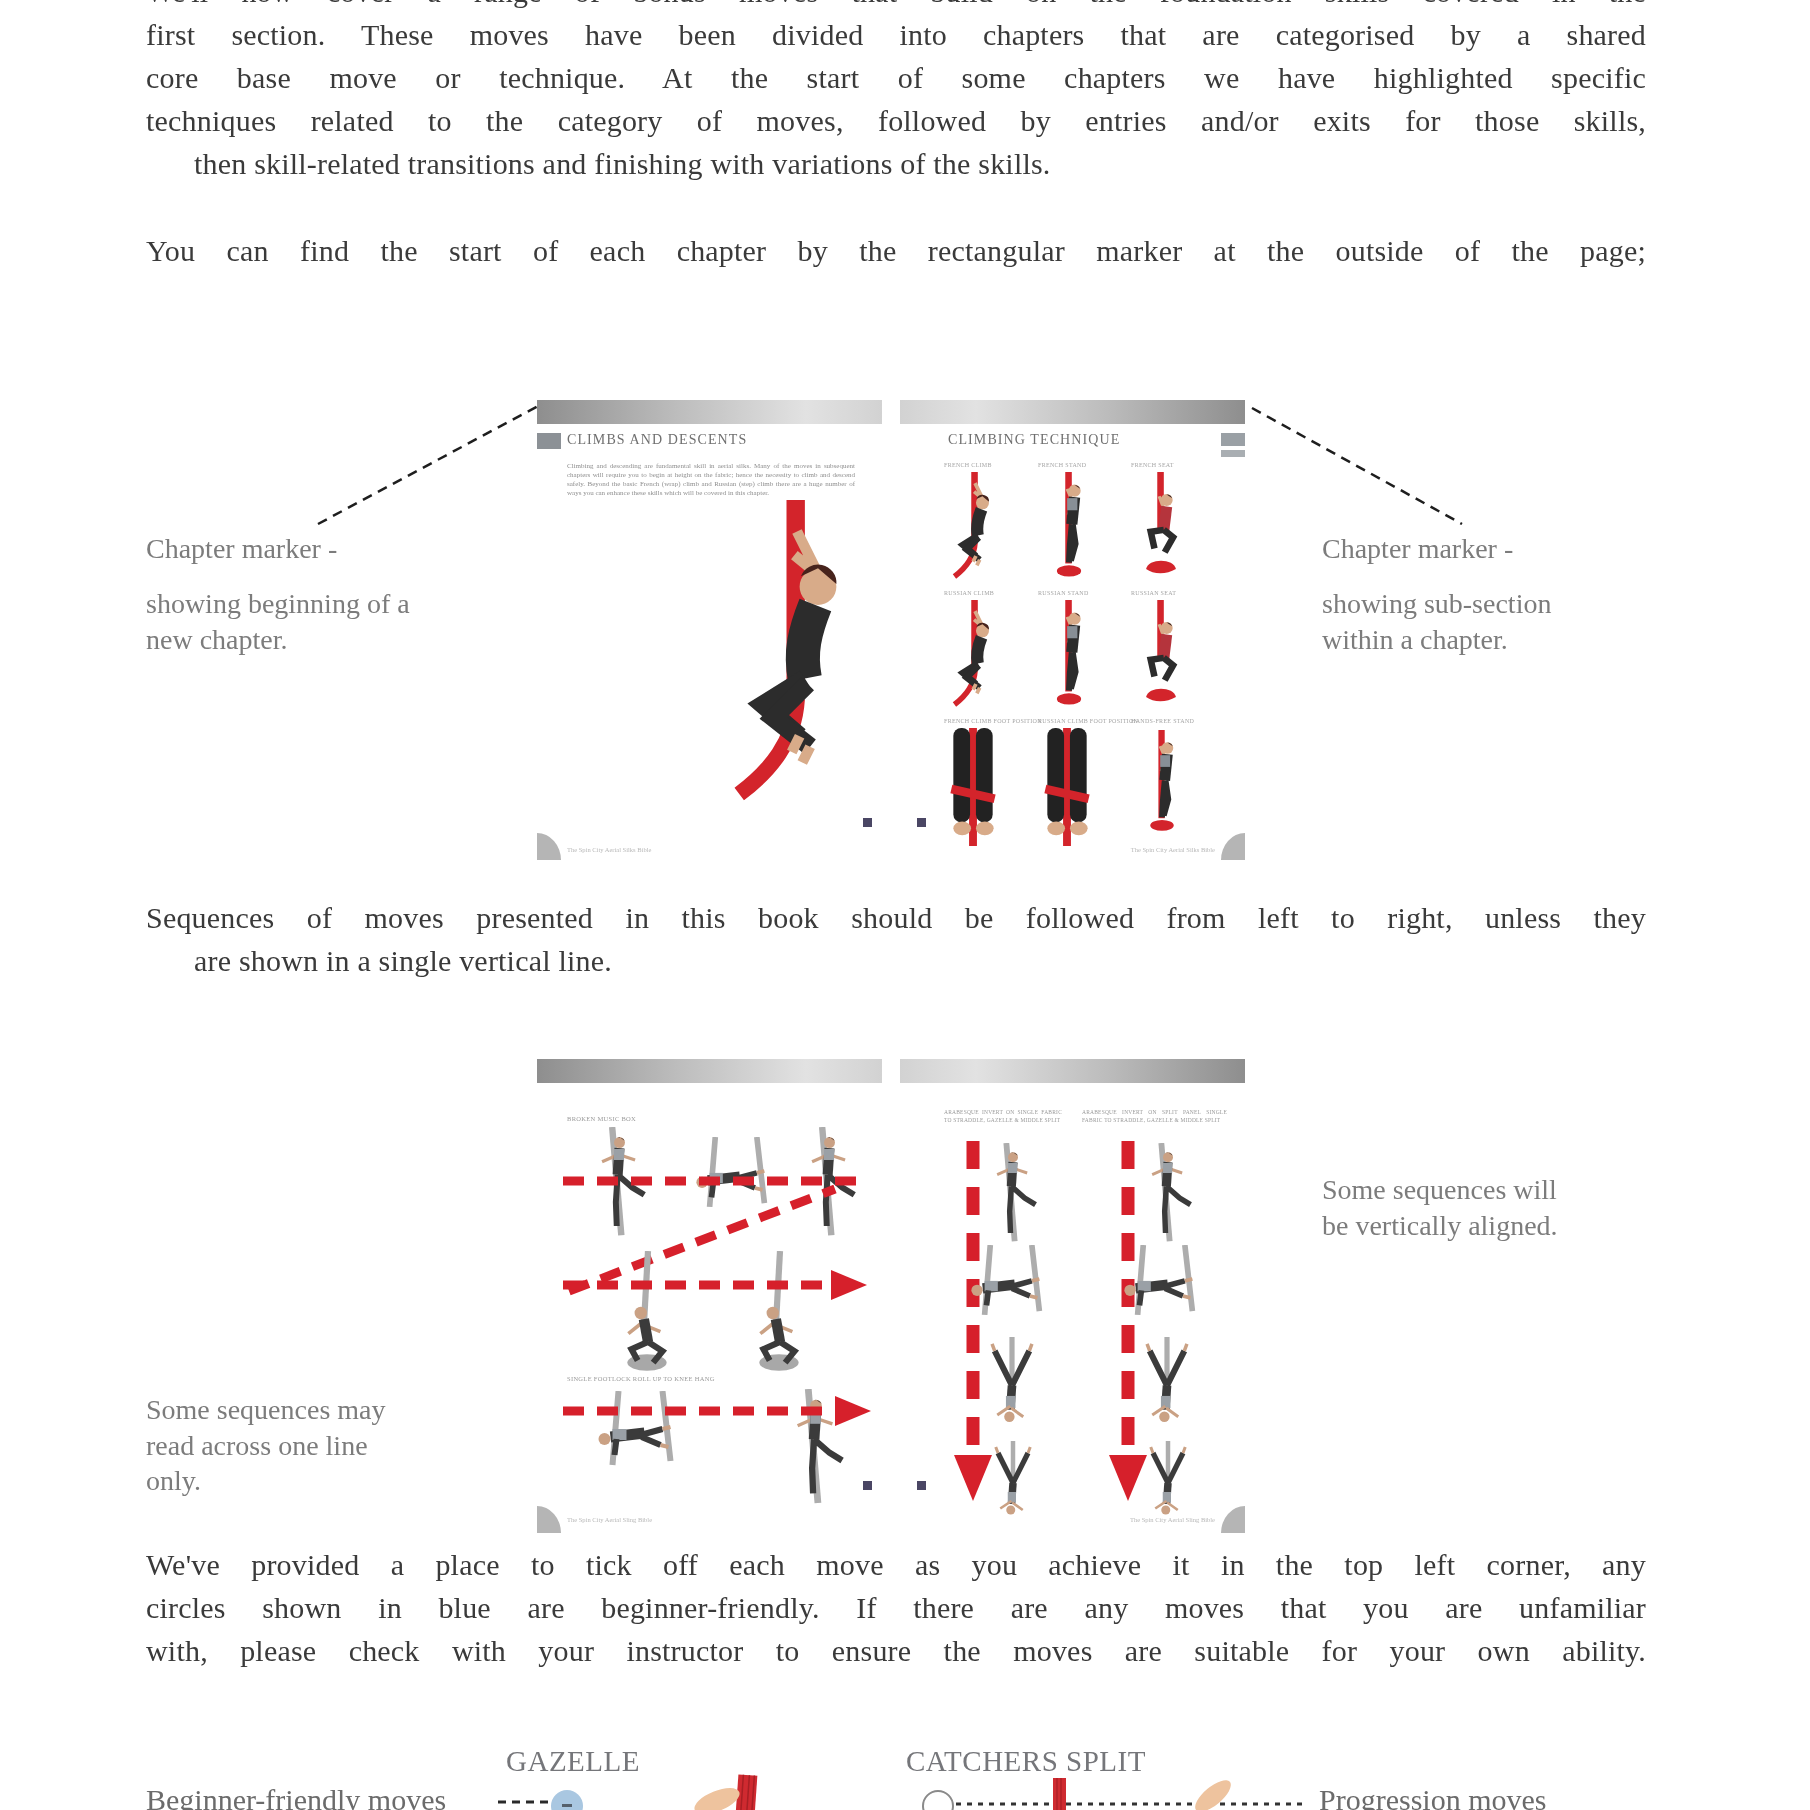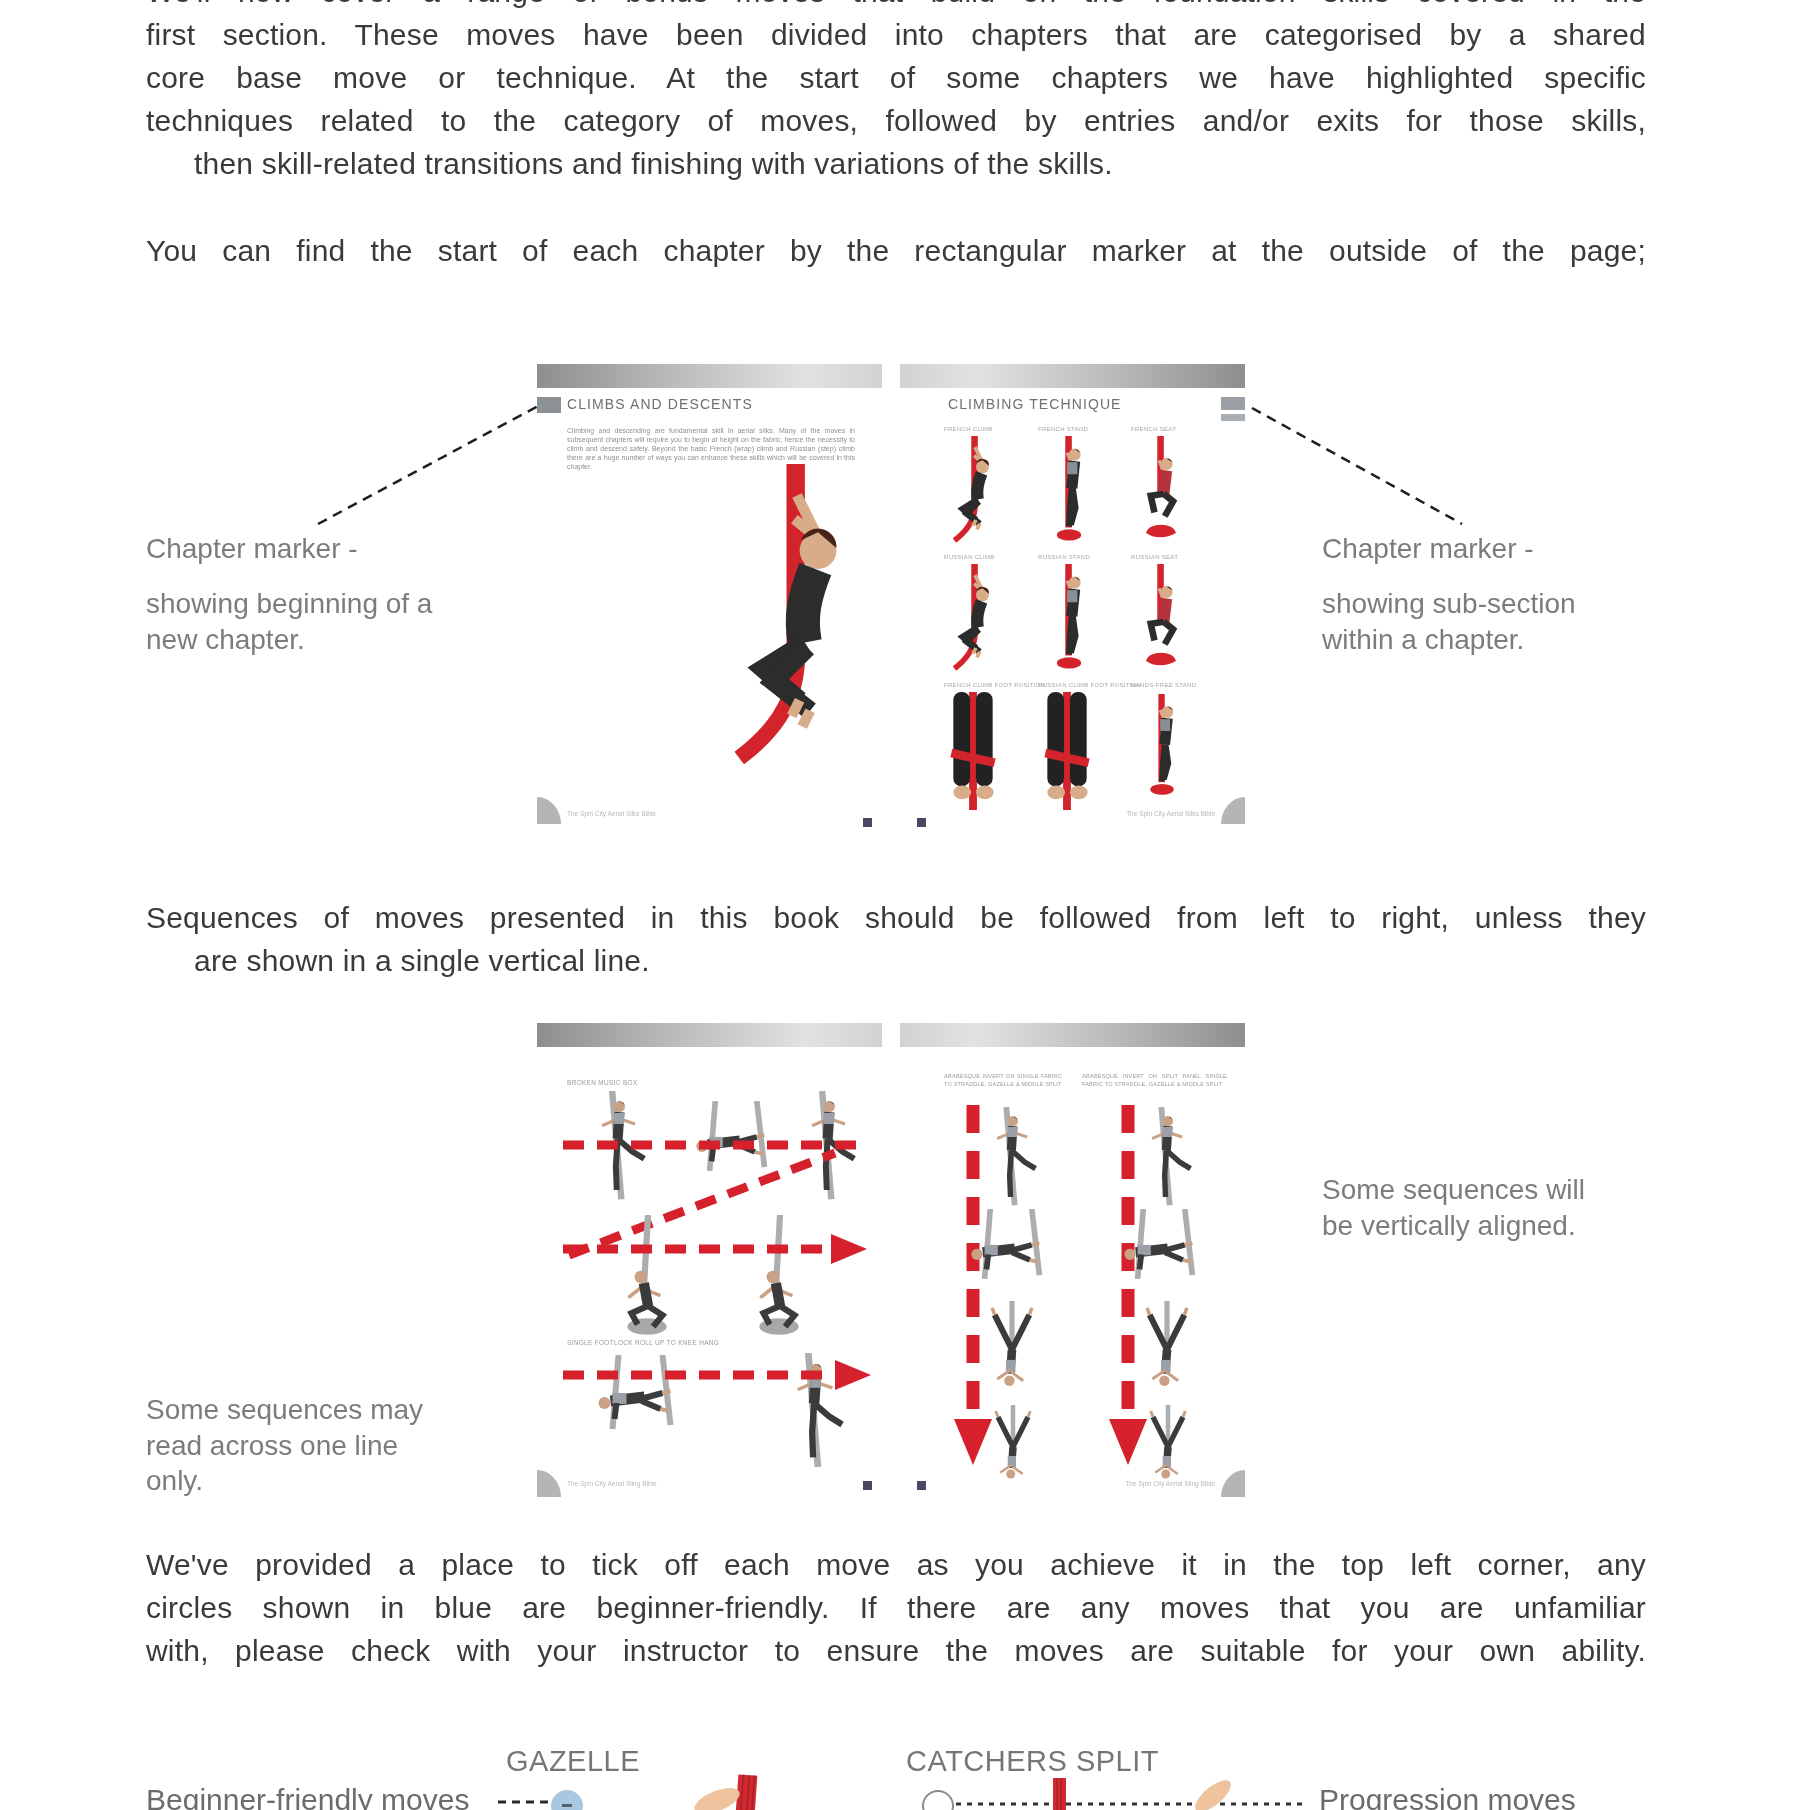--- a/index.html
+++ b/index.html
@@ -1,30 +1,30 @@
 <!DOCTYPE html>
 <html><head>
 <meta charset="utf-8">
 <style>
   html,body{margin:0;padding:0;background:#ffffff;}
   #stage{position:relative;width:1810px;height:1810px;overflow:hidden;
-         font-family:Liberation Sans, sans-serif;background:#fff;}
+         font-family:Liberation Serif, serif;background:#fff;}
 
   
   .para{position:absolute;left:146px;width:1500px;font-size:30px;line-height:43px;
         font-weight:300;color:#3a3a3a;letter-spacing:.2px;}
   .para .jl{text-align:justify;text-align-last:justify;}
   .para .ll{text-align:left;margin-left:48px;}
 
   
   .cap{position:absolute;font-size:28px;line-height:36px;font-weight:300;color:#7c7c7c;}
   .cap .nw{white-space:nowrap;}
 
   
-  .bookpage{position:absolute;width:345px;background:#fff;}
+  .bookpage{position:absolute;width:345px;background:#fff;margin-top:36px;}
   .gradbar{position:absolute;left:0;top:0;width:345px;height:24px;}
   .ltr{background:linear-gradient(90deg,#8e8e8e 0%,#bcbcbc 40%,#e2e2e2 78%,#d2d2d2 100%);}
   .rtl{background:linear-gradient(270deg,#8e8e8e 0%,#bcbcbc 40%,#e2e2e2 78%,#d2d2d2 100%);}
   .pagehead{position:absolute;font-size:14px;color:#6f6f6f;letter-spacing:1.1px;font-weight:400;white-space:nowrap;}
   .marker{position:absolute;background:#8c9196;}
   .minitext{position:absolute;font-size:7px;line-height:9px;color:#8f8f8f;text-align:justify;}
   .cellLabel{position:absolute;font-size:6px;color:#a6a6a6;letter-spacing:.3px;white-space:nowrap;}
   .seqLabel{position:absolute;font-size:6.5px;color:#9a9a9a;letter-spacing:.3px;white-space:nowrap;}
   .seqColLabel{position:absolute;font-size:5.5px;line-height:7.5px;color:#9a9a9a;letter-spacing:.2px;text-align:justify;}
   .footerText{position:absolute;font-size:6.5px;color:#b9b9b9;white-space:nowrap;}

